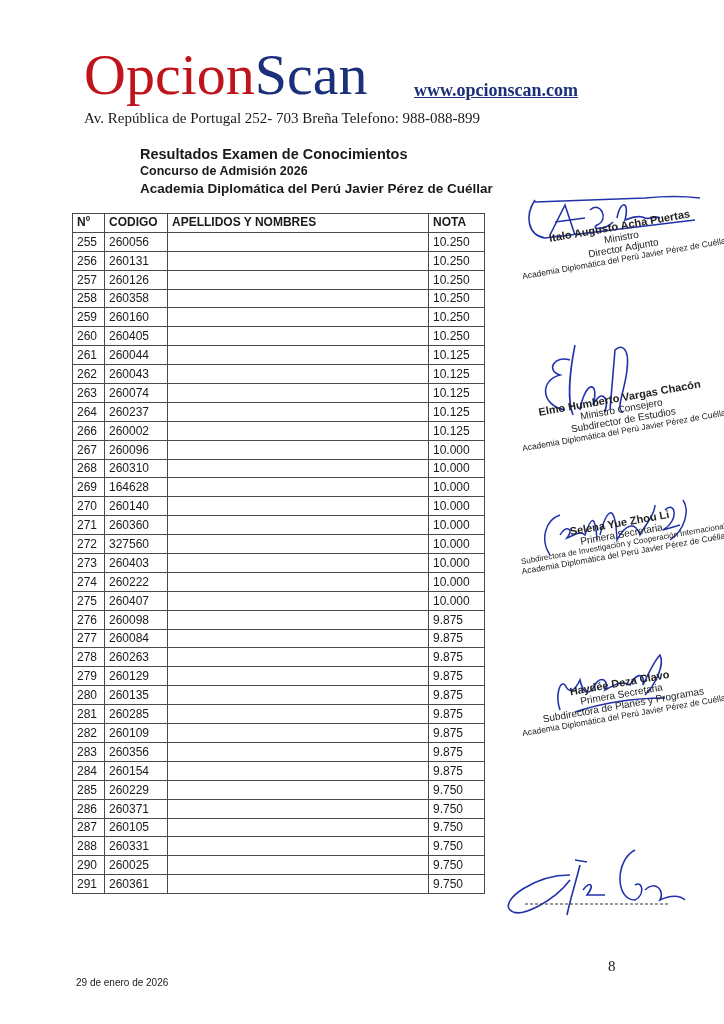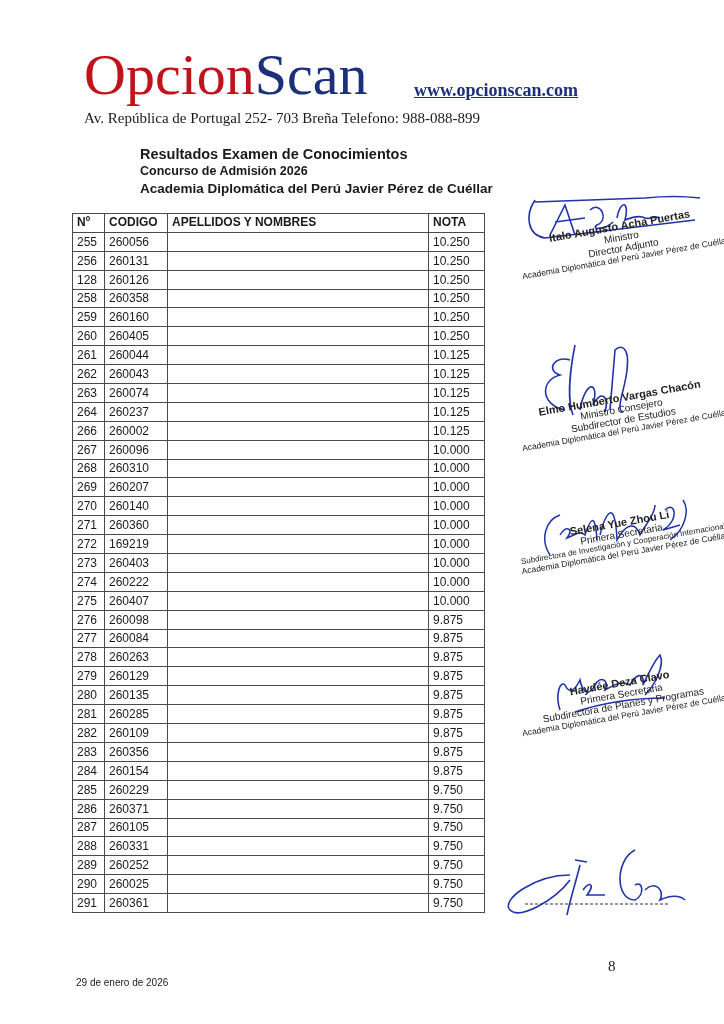--- a/index.html
+++ b/index.html
@@ -78,21 +78,21 @@
         <td></td>
         <td>10.250</td>
       </tr>
       <tr>
         <td>256</td>
         <td>260131</td>
         <td></td>
         <td>10.250</td>
       </tr>
       <tr>
-        <td>128</td>
+        <td>257</td>
         <td>260126</td>
         <td></td>
         <td>10.250</td>
       </tr>
       <tr>
         <td>258</td>
         <td>260358</td>
         <td></td>
         <td>10.250</td>
       </tr>
@@ -145,39 +145,39 @@
         <td>10.000</td>
       </tr>
       <tr>
         <td>268</td>
         <td>260310</td>
         <td></td>
         <td>10.000</td>
       </tr>
       <tr>
         <td>269</td>
-        <td>260207</td>
+        <td>164628</td>
         <td></td>
         <td>10.000</td>
       </tr>
       <tr>
         <td>270</td>
         <td>260140</td>
         <td></td>
         <td>10.000</td>
       </tr>
       <tr>
         <td>271</td>
         <td>260360</td>
         <td></td>
         <td>10.000</td>
       </tr>
       <tr>
         <td>272</td>
-        <td>169219</td>
+        <td>327560</td>
         <td></td>
         <td>10.000</td>
       </tr>
       <tr>
         <td>273</td>
         <td>260403</td>
         <td></td>
         <td>10.000</td>
       </tr>
       <tr>
@@ -260,26 +260,20 @@
       </tr>
       <tr>
         <td>287</td>
         <td>260105</td>
         <td></td>
         <td>9.750</td>
       </tr>
       <tr>
         <td>288</td>
         <td>260331</td>
-        <td></td>
-        <td>9.750</td>
-      </tr>
-      <tr>
-        <td>289</td>
-        <td>260252</td>
         <td></td>
         <td>9.750</td>
       </tr>
       <tr>
         <td>290</td>
         <td>260025</td>
         <td></td>
         <td>9.750</td>
       </tr>
       <tr>

